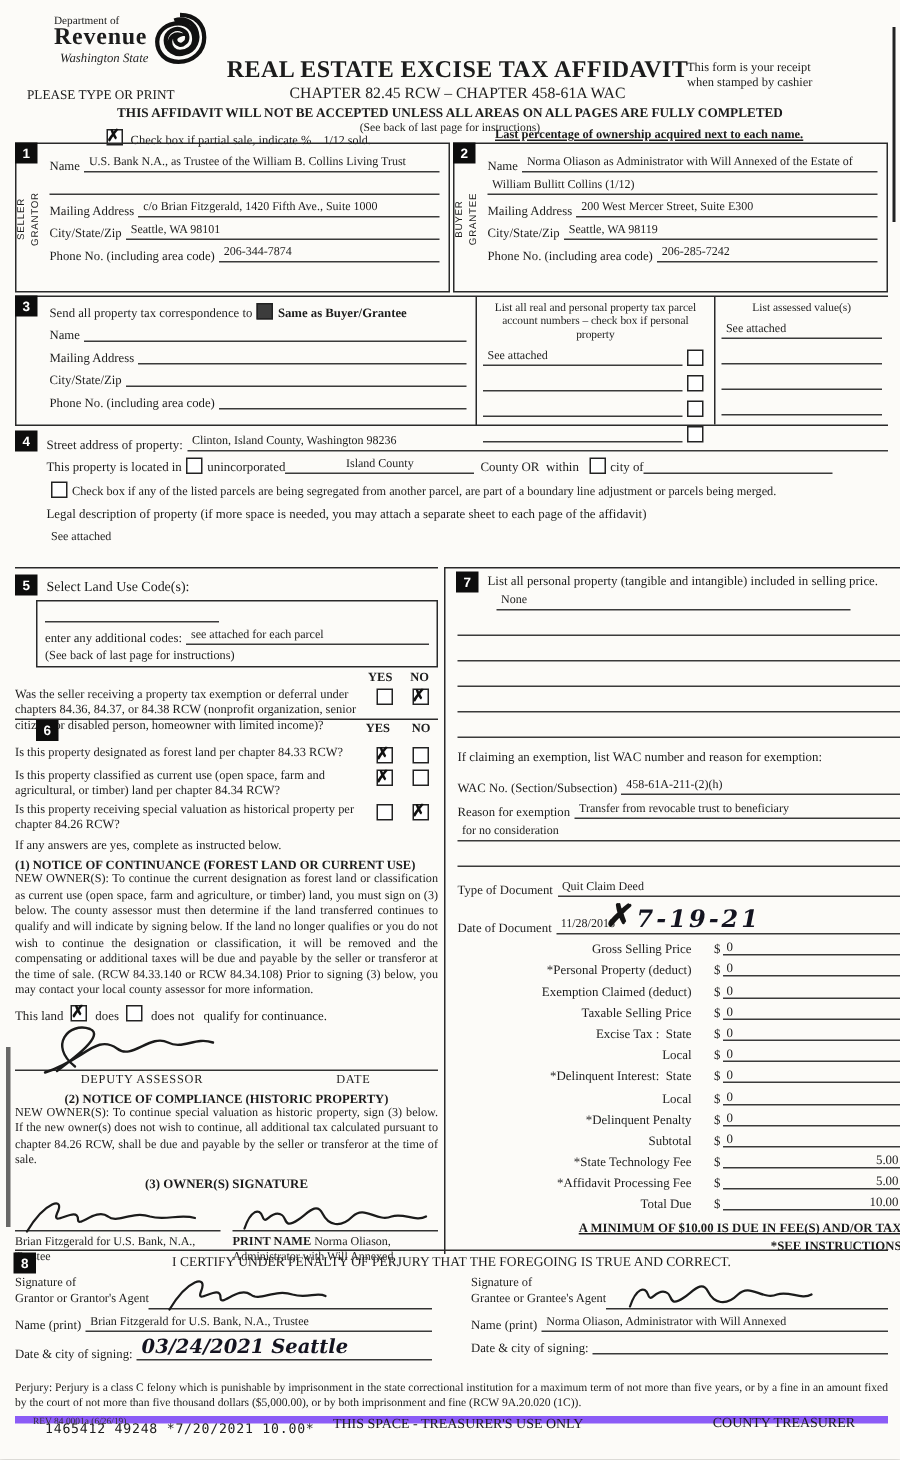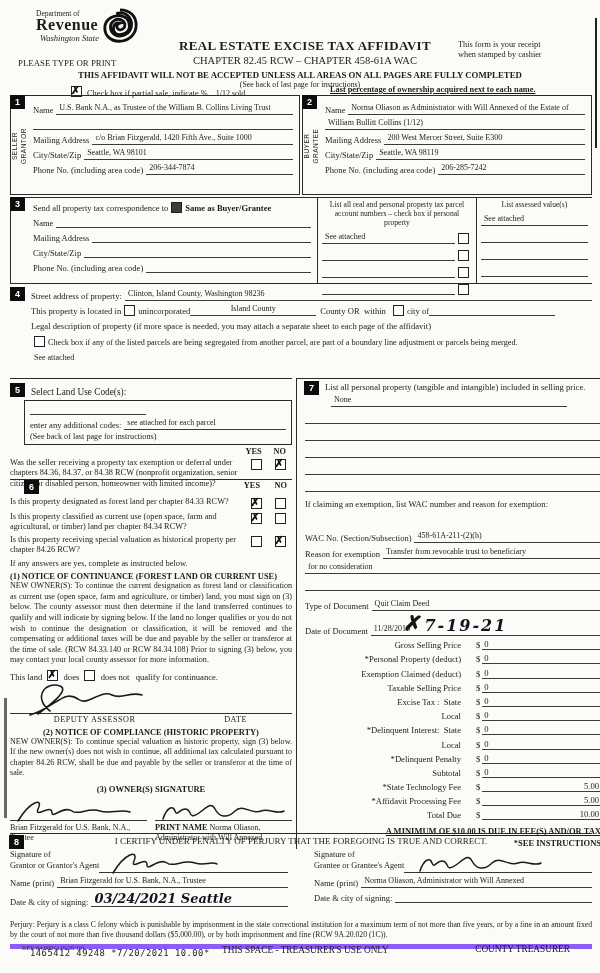--- a/index.html
+++ b/index.html
@@ -26,21 +26,21 @@
   .badge{position:absolute;top:-1px;left:-1px;width:15px;height:14px;background:#0d0d0d;color:#fff;
          font:bold 9px/14px "Liberation Sans",sans-serif;text-align:center}
   .badge.inline{position:static;display:inline-block;margin-right:6px;vertical-align:middle}
   
   #hdr{position:absolute;top:0;left:0;right:0;height:94px}
   #logo{position:absolute;left:36px;top:9px;display:flex;align-items:flex-start}
   #logo .t1{font-size:7.5px}
   #logo .t2{font-size:16px;font-weight:bold;letter-spacing:.5px;margin-top:-2px}
   #logo .t3{font-size:8.5px;font-style:italic;margin-top:-1px;padding-left:4px}
   #title-blk{position:absolute;left:140px;top:38px;width:330px;text-align:center}
-  #title-blk .t{font-size:13px;font-weight:bold;letter-spacing:.3px}
+  #title-blk .t{font-size:16px;font-weight:bold;letter-spacing:.3px}
   #title-blk .s{font-size:10.5px;margin-top:1px}
   #receipt{position:absolute;left:458px;top:40px;width:125px;font-size:8.3px;line-height:1.25}
   #please{position:absolute;left:18px;top:58px;font-size:8.8px}
   #warn{position:absolute;left:0;right:0;top:70px;text-align:center;font-weight:bold;font-size:8.8px}
   #seeback{position:absolute;left:0;right:0;top:80px;text-align:center;font-size:7.8px}
   #partial{position:absolute;left:68px;top:86px;font-size:8.3px}
   #ownnote{position:absolute;left:330px;top:85px;font-size:8.3px;font-weight:bold;text-decoration:underline}
   
   #row12{position:absolute;top:95px;left:10px;right:8px;height:100px;display:flex;gap:2px}
   .pbox{position:relative;border:1px solid #2a2a2a;flex:1;padding:4px 6px 3px 22px}
@@ -280,25 +280,25 @@
       <span>This property is located in</span>
       <span class="cb"></span>
       <span>unincorporated</span>
       <span class="fill typed" style="max-width:120px;text-align:center">Island County</span>
       <span style="padding:0 4px">County OR&nbsp; within</span>
       <span class="cb"></span>
       <span>city of</span>
       <span class="fill" style="max-width:120px"></span>
     </div>
     <div class="frow" style="margin-left:21px;margin-top:5px">
-      <span style="white-space:normal">Legal description of property (if more space is needed, you may attach a separate sheet to each page of the affidavit)</span>
-    </div>
-    <div class="frow" style="margin-left:21px;margin-top:5px">
       <span class="cb"></span>
       <span style="white-space:normal;font-size:8.2px">Check box if any of the listed parcels are being segregated from another parcel, are part of a boundary line adjustment or parcels being merged.</span>
+    </div>
+    <div class="frow" style="margin-left:21px;margin-top:5px">
+      <span style="white-space:normal">Legal description of property (if more space is needed, you may attach a separate sheet to each page of the affidavit)</span>
     </div>
     <div class="frow" style="margin-left:24px;margin-top:6px">
       <span class="typed">See attached</span>
     </div>
   </div>
 
   <div id="sec5">
     <div class="frow" style="margin-top:2px">
       <span class="badge inline">5</span>
       <span style="font-size:9.3px">Select Land Use Code(s):</span>
@@ -396,21 +396,21 @@
     </div>
     <div class="frow" style="margin-left:26px">
         <span class="fill typed" style="max-width:230px">None</span>
       </div>
     <div class="blank"></div>
     <div class="blank"></div>
     <div class="blank"></div>
     <div class="blank"></div>
     <div class="blank"></div>
     <div style="font-size:8.6px;margin-top:7px">If claiming an exemption, list WAC number and reason for exemption:</div>
-    <div class="frow" style="margin-top:22px">
+    <div class="frow" style="margin-top:9px">
         <span class="lbl">WAC No. (Section/Subsection)</span>
       <span class="fill typed">458-61A-211-(2)(h)</span>
       </div>
     <div class="frow" style="margin-top:4px">
         <span class="lbl">Reason for exemption</span>
       <span class="fill typed">Transfer from revocable trust to beneficiary</span>
       </div>
     <div class="frow">
         <span class="fill typed">for no consideration</span>
       </div>

